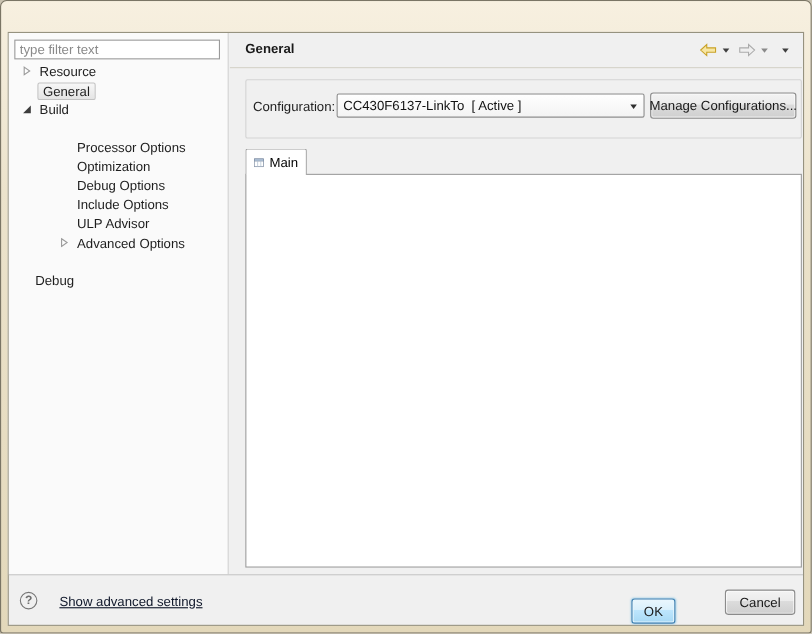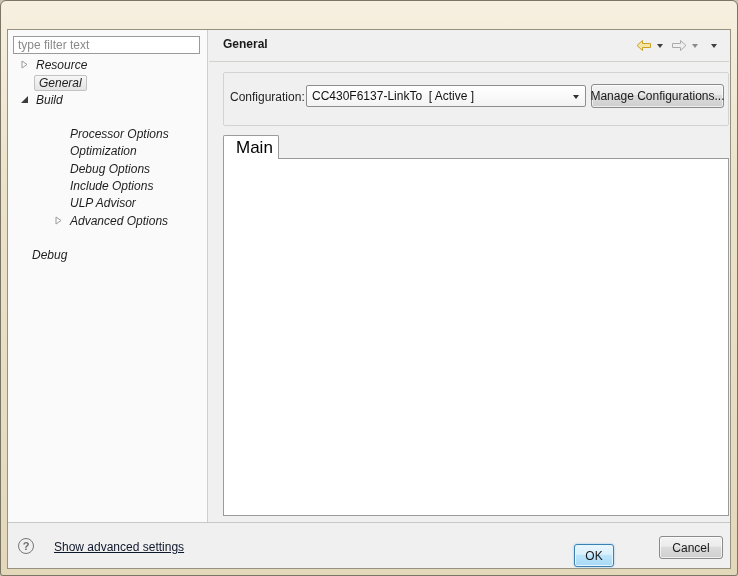--- a/index.html
+++ b/index.html
@@ -20,39 +20,39 @@
   #client{position:absolute;left:6px;right:6px;top:28px;bottom:6px;border:1px solid #96927f;background:#f0f0f0;}
   #leftpanel{position:absolute;left:0;top:0;width:199px;height:492px;background:#fafafa;}
   #sash{position:absolute;left:199px;top:0;width:1px;height:492px;background:#cfcfcf;}
   #rightpanel{position:absolute;left:200px;top:0;right:0;height:492px;background:#f0f0f0;}
   
   #filter{position:absolute;left:5px;top:6px;width:187px;height:18px;border:1px solid #9a9a9a;font-size:12px;padding:1px 4px;color:#3a3a3a;background:#fff;}
   #filter::placeholder{color:#8a8a8a;opacity:1;}
   
   .trow{position:absolute;left:0;height:17px;display:flex;align-items:center;font-size:12px;color:#1e1e1e;white-space:nowrap;cursor:default;}
   .twisty{width:14px;display:flex;align-items:center;justify-content:flex-start;flex:none;}
-  .tlabel{padding:0 2px;font-style:italic;}
+  .tlabel{padding:0 2px;}
   .trow.sel .tlabel{background:linear-gradient(#f7f7f7,#e4e4e4);border:1px solid #c2c2c2;border-radius:2px;padding:0 4px;}
   
   #page-title{position:absolute;left:215px;top:7px;font-size:12px;font-weight:bold;color:#1a1a1a;}
   #hdr-sep{position:absolute;left:201px;right:1px;top:31px;height:1px;background:#d4d2c8;}
   .navicon{position:absolute;cursor:default;}
   .caret{position:absolute;width:0;height:0;border-left:3.5px solid transparent;border-right:3.5px solid transparent;border-top:4px solid #3f3f3f;}
   
   .lbl{position:absolute;font-size:12px;color:#1e1e1e;white-space:nowrap;}
   .combo{position:absolute;height:22px;border:1px solid #8e8e8e;border-radius:2px;background:linear-gradient(#ffffff,#f3f3f3);display:flex;align-items:center;padding:0 18px 0 5px;font-size:12px;color:#111;cursor:default;}
   .combo .txt{white-space:pre;overflow:hidden;}
   .combo .arr{position:absolute;right:6px;top:9px;width:0;height:0;border-left:3.5px solid transparent;border-right:3.5px solid transparent;border-top:4px solid #2e2e2e;}
   .combo.dis{border-color:#b0b0b0;background:#f1f1f1;color:#8a8a8a;}
   .combo.dis .arr{border-top-color:#9d9d9d;}
   .btn{position:absolute;display:flex;align-items:center;justify-content:center;font-size:12px;color:#1a1a1a;border:1px solid #8b8b8b;border-radius:3px;background:linear-gradient(to bottom,#f3f3f3,#ebebeb 45%,#dcdcdc 46%,#cfcfcf);box-shadow:inset 0 0 0 1px rgba(255,255,255,.65);white-space:nowrap;cursor:default;}
   .btn.default{border-color:#3c7fb1;background:linear-gradient(to bottom,#eaf6fd,#d9f0fc 45%,#bee6fd 46%,#a7d9f5);box-shadow:inset 0 0 0 1px #e6f6fd,0 0 2px #82c3e6;}
   .group{position:absolute;border:1px solid #d7d7d7;border-radius:3px;}
   .group-legend{position:absolute;top:-8px;left:12px;background:#ffffff;padding:0 4px;font-size:12px;color:#1e1e1e;}
-  #tab-main{position:absolute;left:215px;top:105px;width:56px;height:24px;border:1px solid #9b9b9b;border-bottom:none;border-radius:2px 2px 0 0;background:#fff;display:flex;align-items:center;gap:5px;padding:0 7px;font-size:17px;z-index:2;}
+  #tab-main{position:absolute;left:215px;top:105px;width:56px;height:24px;border:1px solid #9b9b9b;border-bottom:none;border-radius:2px 2px 0 0;background:#fff;display:flex;align-items:center;gap:5px;padding:0 7px;font-size:12px;z-index:2;}
   #tabpanel{position:absolute;left:215px;top:128px;width:506px;height:358px;border:1px solid #9b9b9b;background:#fff;z-index:1;}
   #cfgbox{position:absolute;left:215px;top:42px;width:506px;height:54px;border:1px solid #d3d3d3;border-radius:2px;background:#f0f0f0;}
   .checkbox{position:absolute;width:13px;height:13px;border:1px solid #8e8e8e;border-radius:2px;background:linear-gradient(#f4f4f4,#ffffff);cursor:default;}
   
   #footer-sep{position:absolute;left:0;right:0;top:492px;height:1px;background:#c8c8c8;}
   #help-circle{position:absolute;left:10px;top:508px;width:16px;height:16px;border:1px solid #767676;border-radius:50%;color:#6e6e6e;font-size:11px;font-weight:bold;display:flex;align-items:center;justify-content:center;cursor:default;}
   #adv-link{position:absolute;left:46px;top:510px;font-size:12px;color:#0f172a;text-decoration:underline;cursor:pointer;}
 </style>
 </head>
 <body>

